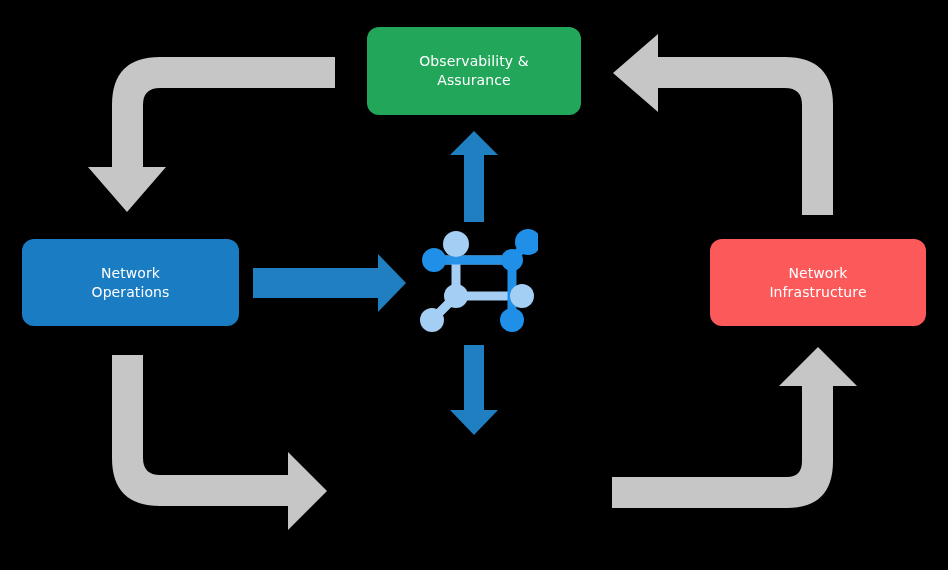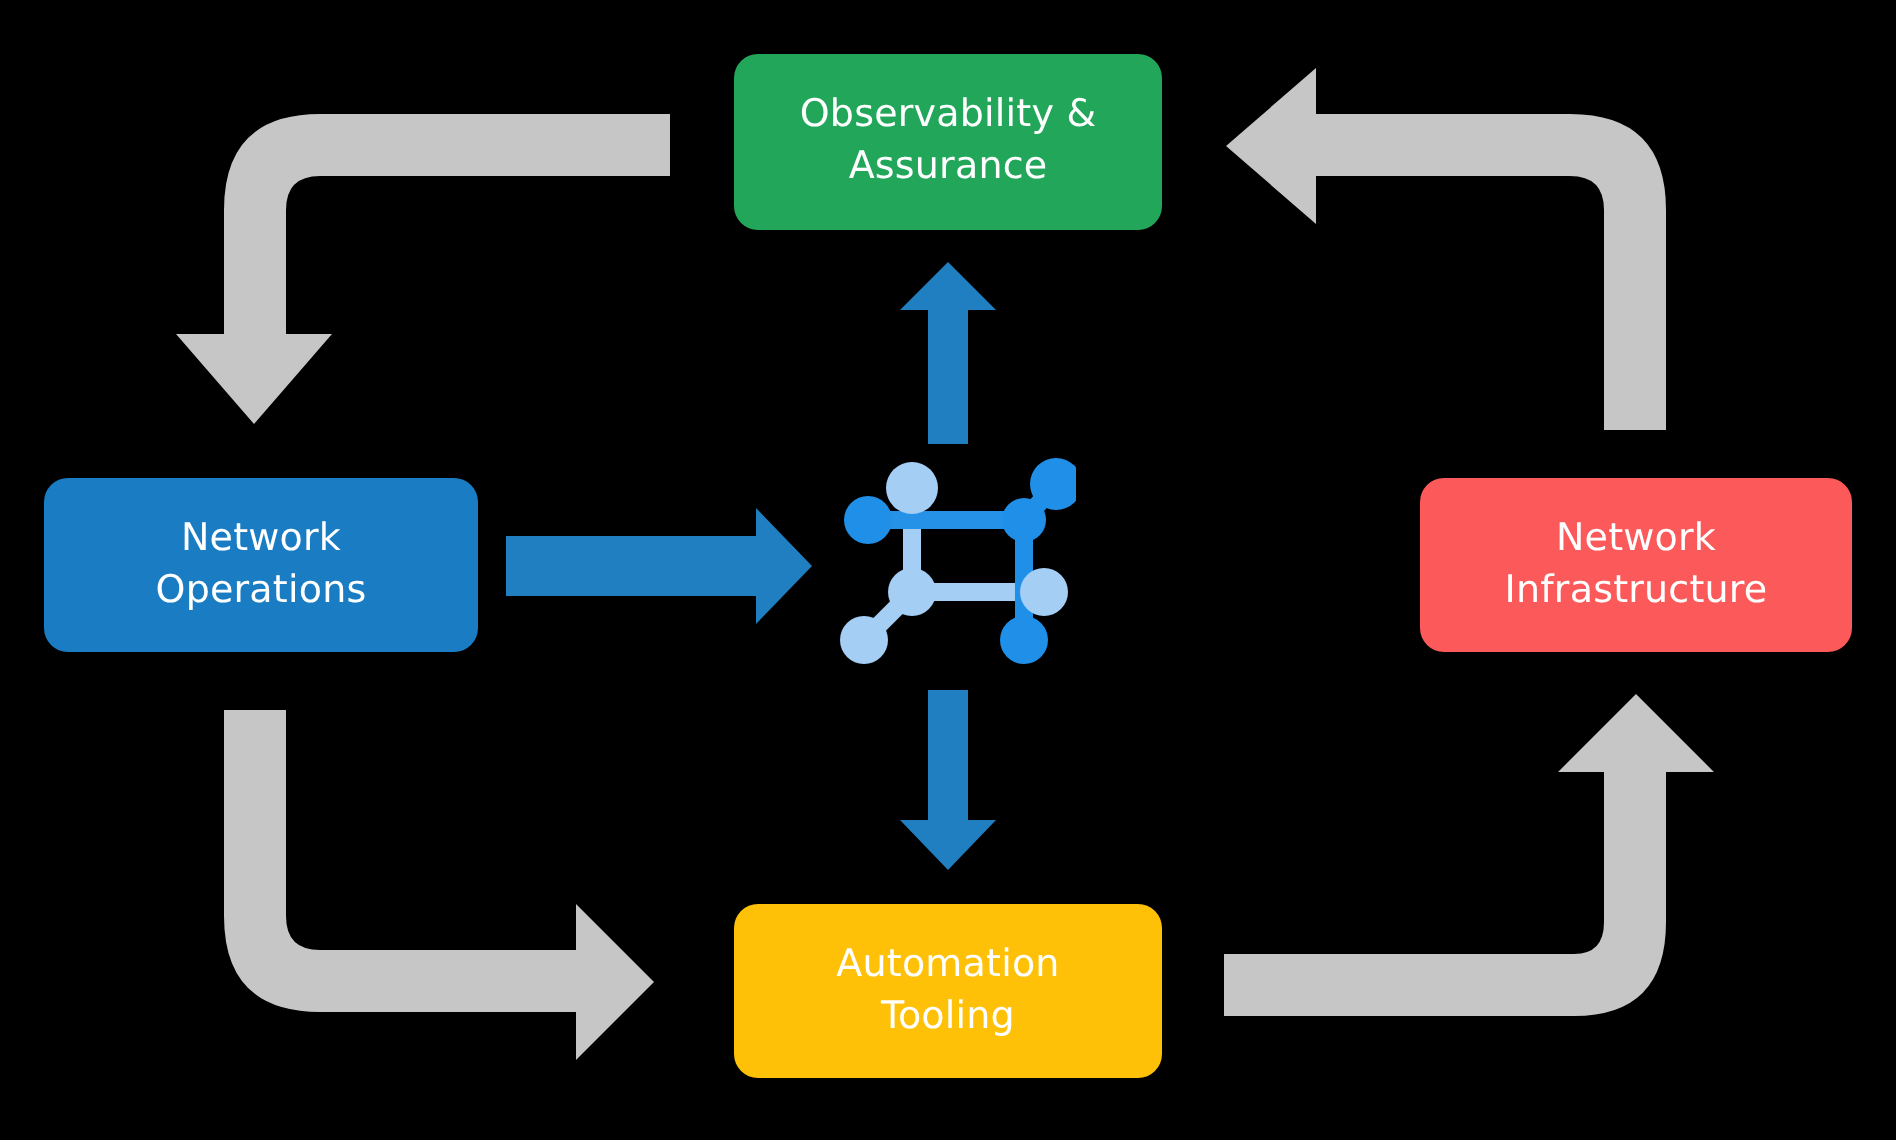--- a/index.html
+++ b/index.html
@@ -16,21 +16,21 @@
     font-family: "DejaVu Sans", sans-serif;
   }
   .node-box {
     position: absolute;
     display: flex;
     align-items: center;
     justify-content: center;
     text-align: center;
     border-radius: 12px;
     color: #ffffff;
-    font-size: 19px;
+    font-size: 14px;
     line-height: 1.35;
     font-weight: 400;
     letter-spacing: 0.1px;
     box-sizing: border-box;
     padding: 4px 10px;
   }
   .node-label { display: block; white-space: pre-line; }
   .arrow-svg {
     position: absolute;
     left: 0; top: 0;
@@ -96,18 +96,14 @@
   <div class="node-box" style="left:22px; top:239px; width:217px; height:87px; background:#1a7dc4;">
     <span class="node-label">Network
 Operations</span>
   </div>
 
   <div class="node-box" style="left:710px; top:239px; width:216px; height:87px; background:#fc5a5a;">
     <span class="node-label">Network
 Infrastructure</span>
   </div>
 
-  <div class="node-box" style="left:367px; top:452px; width:214px; height:87px; background:#ffc107;">
-    <span class="node-label">Automation
-Tooling</span>
-  </div>
 
 </div>
 
 </body></html>

